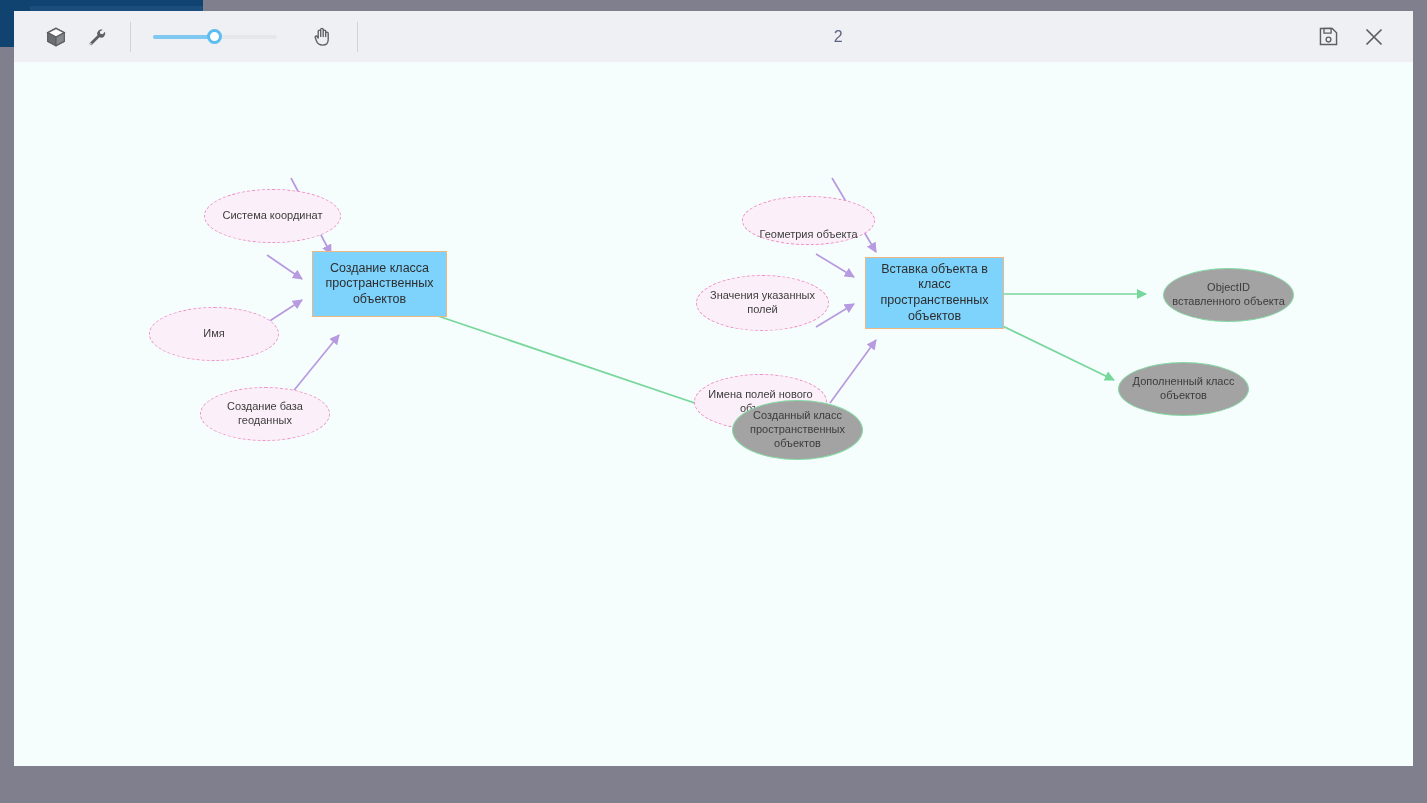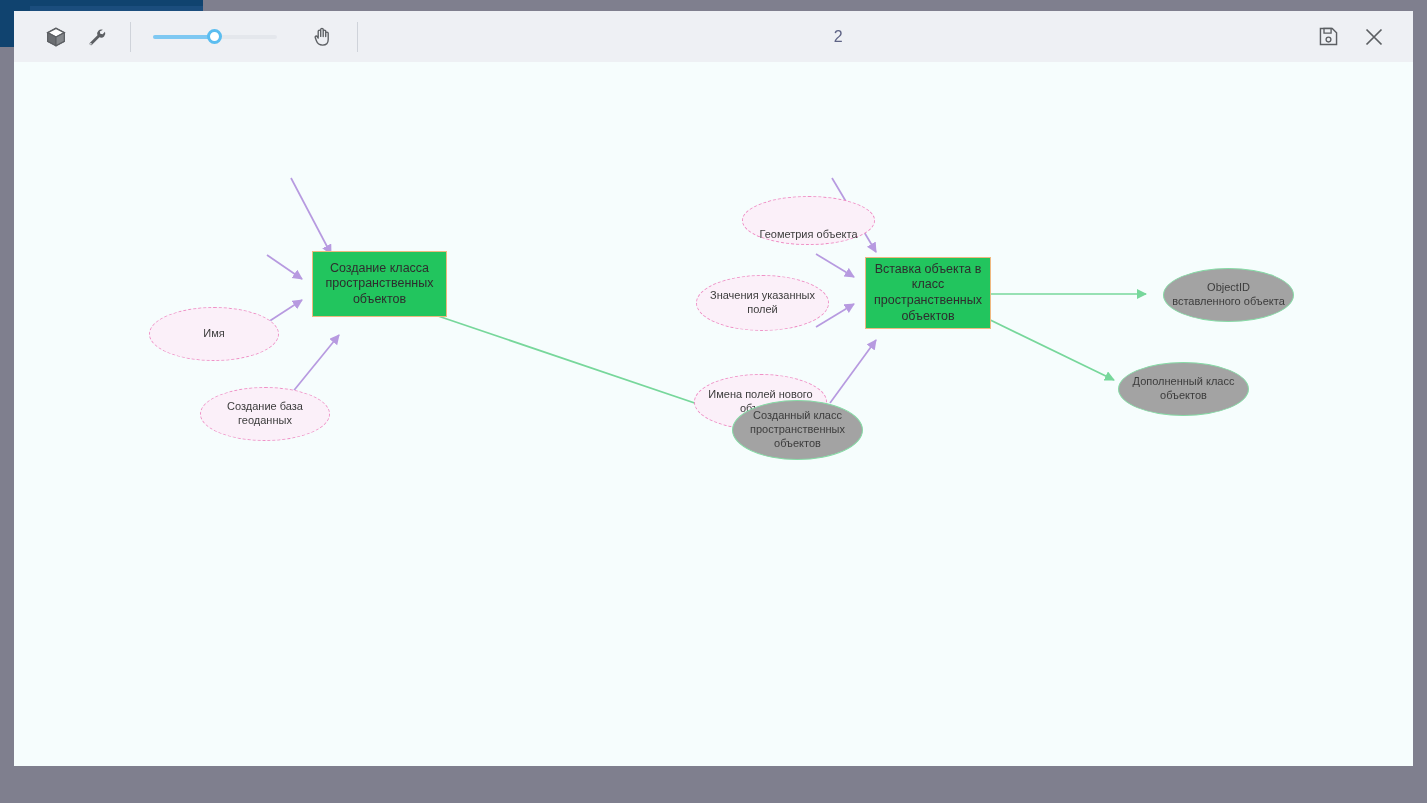--- a/index.html
+++ b/index.html
@@ -90,21 +90,21 @@
     border:2px solid #e8569b;
   }
   .ellipse-out {
     border-radius:50%;
     background:#a3a3a3;
     border:1.6px solid #86dba6;
     color:#3c3c3c;
     font-size:11px;
   }
   .proc {
-    background:#22c55e;
+    background:#7dd3fc;
     border:1.6px solid #efb880;
     color:#2e2e2e;
     font-size:12.5px;
   }
 </style>
 </head>
 <body>
 
 <div id="app">
 
@@ -189,20 +189,23 @@
         <line x1="802" y1="265" x2="840" y2="242"></line>
         <line x1="816" y1="341" x2="862" y2="278"></line>
       </g>
       <g fill="none" stroke-width="1.7" marker-end="url(#ag)" stroke="#77d79b">
         <line x1="421" y1="253" x2="716" y2="353"></line>
         <line x1="964" y1="232" x2="1132" y2="232"></line>
         <line x1="966" y1="253" x2="1100" y2="318"></line>
       </g>
     </svg>
 
+    <div class="node ellipse-in" style="left:190px; top:127px; width:137px; height:54px;">
+      <span>Система координат</span>
+    </div>
 
 
     <div class="node ellipse-in" style="left:135px; top:245px; width:130px; height:54px;">
       <span>Имя</span>
     </div>
 
     <div class="node ellipse-in" style="left:186px; top:325px; width:130px; height:54px;">
       <span>Создание база геоданных</span>
     </div>
 
@@ -215,21 +218,21 @@
     </div>
 
     <div class="node ellipse-in" style="left:682px; top:213px; width:133px; height:56px;">
       <span>Значения указанных полей</span>
     </div>
 
     <div class="node ellipse-in" style="left:680px; top:312px; width:133px; height:56px;">
       <span>Имена полей нового объекта</span>
     </div>
 
-    <div class="node proc" style="left:851px; top:195px; width:126px; height:72px;">
+    <div class="node proc" style="left:851px; top:195px; width:139px; height:72px;">
       <span>Вставка объекта в класс пространственных объектов</span>
     </div>
 
     <div class="node ellipse-out" style="left:718px; top:338px; width:131px; height:60px;justify-content:center;">
       <span>Созданный класс пространственных объектов</span>
     </div>
 
     <div class="node ellipse-out" style="left:1149px; top:206px; width:131px; height:54px;">
       <span>ObjectID вставленного объекта</span>
     </div>

